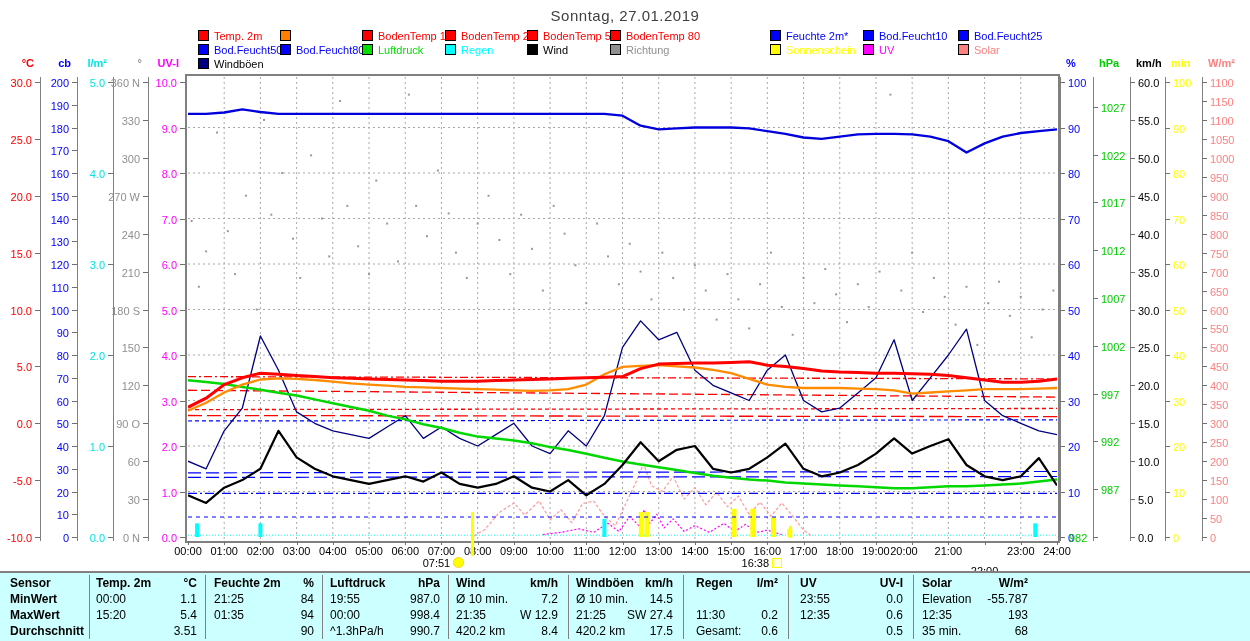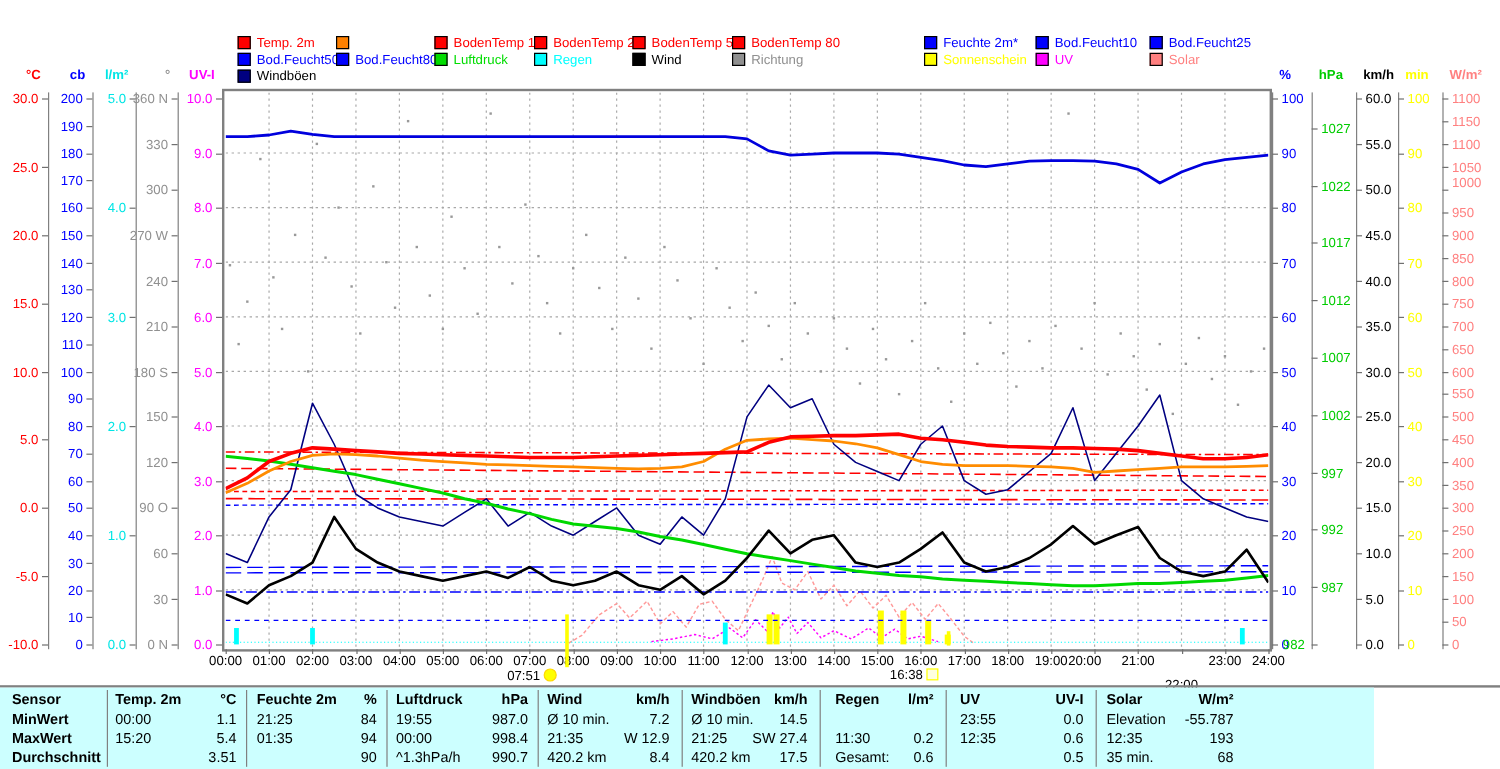--- a/index.html
+++ b/index.html
@@ -8,35 +8,36 @@
   .t{position:absolute;white-space:nowrap;line-height:12px;font-size:11px;}
   #title{position:absolute;left:0;top:7px;width:1250px;text-align:center;
          font-size:15px;color:#404040;letter-spacing:.5px;}
   .sw{position:absolute;width:11px;height:11px;border:1px solid #000;box-sizing:border-box;}
   .axline{position:absolute;width:1px;background:#808080;}
   .tick{position:absolute;height:1px;background:#707070;}
   .lbl-r{text-align:right;}
   #plot-border{position:absolute;left:185px;top:74px;width:875px;height:469px;
                border:2px solid #808080;box-sizing:border-box;background:#fff;}
   #plot{position:absolute;left:188px;top:77px;}
-  #table-area{position:absolute;left:0;top:573px;width:1138px;height:68px;background:#CCFFFF;padding-left:7px;}
+  #table-area{position:absolute;left:0;top:573px;width:1250px;height:68px;background:#CCFFFF;}
   #table-topline{position:absolute;left:0;top:571px;width:1250px;height:2px;background:#808080;}
   .vsep{position:absolute;top:575px;width:1px;height:64px;background:#808080;}
   .tbl{font-size:12px;color:#000;}
   .b{font-weight:bold;}
   .sun-dot{display:inline-block;width:9px;height:9px;border-radius:50%;
            background:#FFFF00;border:1px solid #FFD800;vertical-align:-1px;}
   .sun-sq{display:inline-block;width:8px;height:8px;background:#FFFFE0;
           border:1px solid #FFFF00;vertical-align:-1px;}
   .mark{position:absolute;background:#FFFF00;}
 </style>
 </head>
 <body>
 
 <div id="stage">
+  <div id="title">Sonntag, 27.01.2019</div>
   <div id="legend">
       <div class="sw" style="left: 198px; top: 30px; background: rgb(255, 0, 0);"></div>
       <div class="t" style="left: 214px; top: 30px; color: rgb(255, 0, 0);">Temp. 2m</div>
       <div class="sw" style="left: 280px; top: 30px; background: rgb(255, 128, 0);"></div>
       <div class="t" style="left: 296px; top: 30px; color: rgb(255, 128, 0); margin-top: 48px;">Temp. 5cm*</div>
       <div class="sw" style="left: 362px; top: 30px; background: rgb(255, 0, 0);"></div>
       <div class="t" style="left: 378px; top: 30px; color: rgb(255, 0, 0);">BodenTemp 10</div>
       <div class="sw" style="left: 445px; top: 30px; background: rgb(255, 0, 0);"></div>
       <div class="t" style="left: 461px; top: 30px; color: rgb(255, 0, 0);">BodenTemp 25</div>
       <div class="sw" style="left: 527px; top: 30px; background: rgb(255, 0, 0);"></div>
@@ -303,21 +304,21 @@
       <div class="t" style="top: 57px; color: rgb(255, 128, 128); font-weight: bold; left: 1208px;">W/m²</div>
       <div class="tick" style="top: 82px; width: 5px; left: 1202px;"></div>
       <div class="t" style="top: 77px; color: rgb(255, 128, 128); left: 1210px;">1100</div>
       <div class="tick" style="top: 101px; width: 5px; left: 1202px;"></div>
       <div class="t" style="top: 96px; color: rgb(255, 128, 128); left: 1210px;">1150</div>
       <div class="tick" style="top: 120px; width: 5px; left: 1202px;"></div>
       <div class="t" style="top: 115px; color: rgb(255, 128, 128); left: 1210px;">1100</div>
       <div class="tick" style="top: 139px; width: 5px; left: 1202px;"></div>
       <div class="t" style="top: 134px; color: rgb(255, 128, 128); left: 1210px;">1050</div>
       <div class="tick" style="top: 158px; width: 5px; left: 1202px;"></div>
-      <div class="t" style="top: 147px; color: rgb(255, 128, 128); left: 1210px;">1000</div>
+      <div class="t" style="top: 153px; color: rgb(255, 128, 128); left: 1210px;">1000</div>
       <div class="tick" style="top: 177px; width: 5px; left: 1202px;"></div>
       <div class="t" style="top: 172px; color: rgb(255, 128, 128); left: 1210px;">950</div>
       <div class="tick" style="top: 196px; width: 5px; left: 1202px;"></div>
       <div class="t" style="top: 191px; color: rgb(255, 128, 128); left: 1210px;">900</div>
       <div class="tick" style="top: 215px; width: 5px; left: 1202px;"></div>
       <div class="t" style="top: 210px; color: rgb(255, 128, 128); left: 1210px;">850</div>
       <div class="tick" style="top: 234px; width: 5px; left: 1202px;"></div>
       <div class="t" style="top: 229px; color: rgb(255, 128, 128); left: 1210px;">800</div>
       <div class="tick" style="top: 253px; width: 5px; left: 1202px;"></div>
       <div class="t" style="top: 248px; color: rgb(255, 128, 128); left: 1210px;">750</div>

